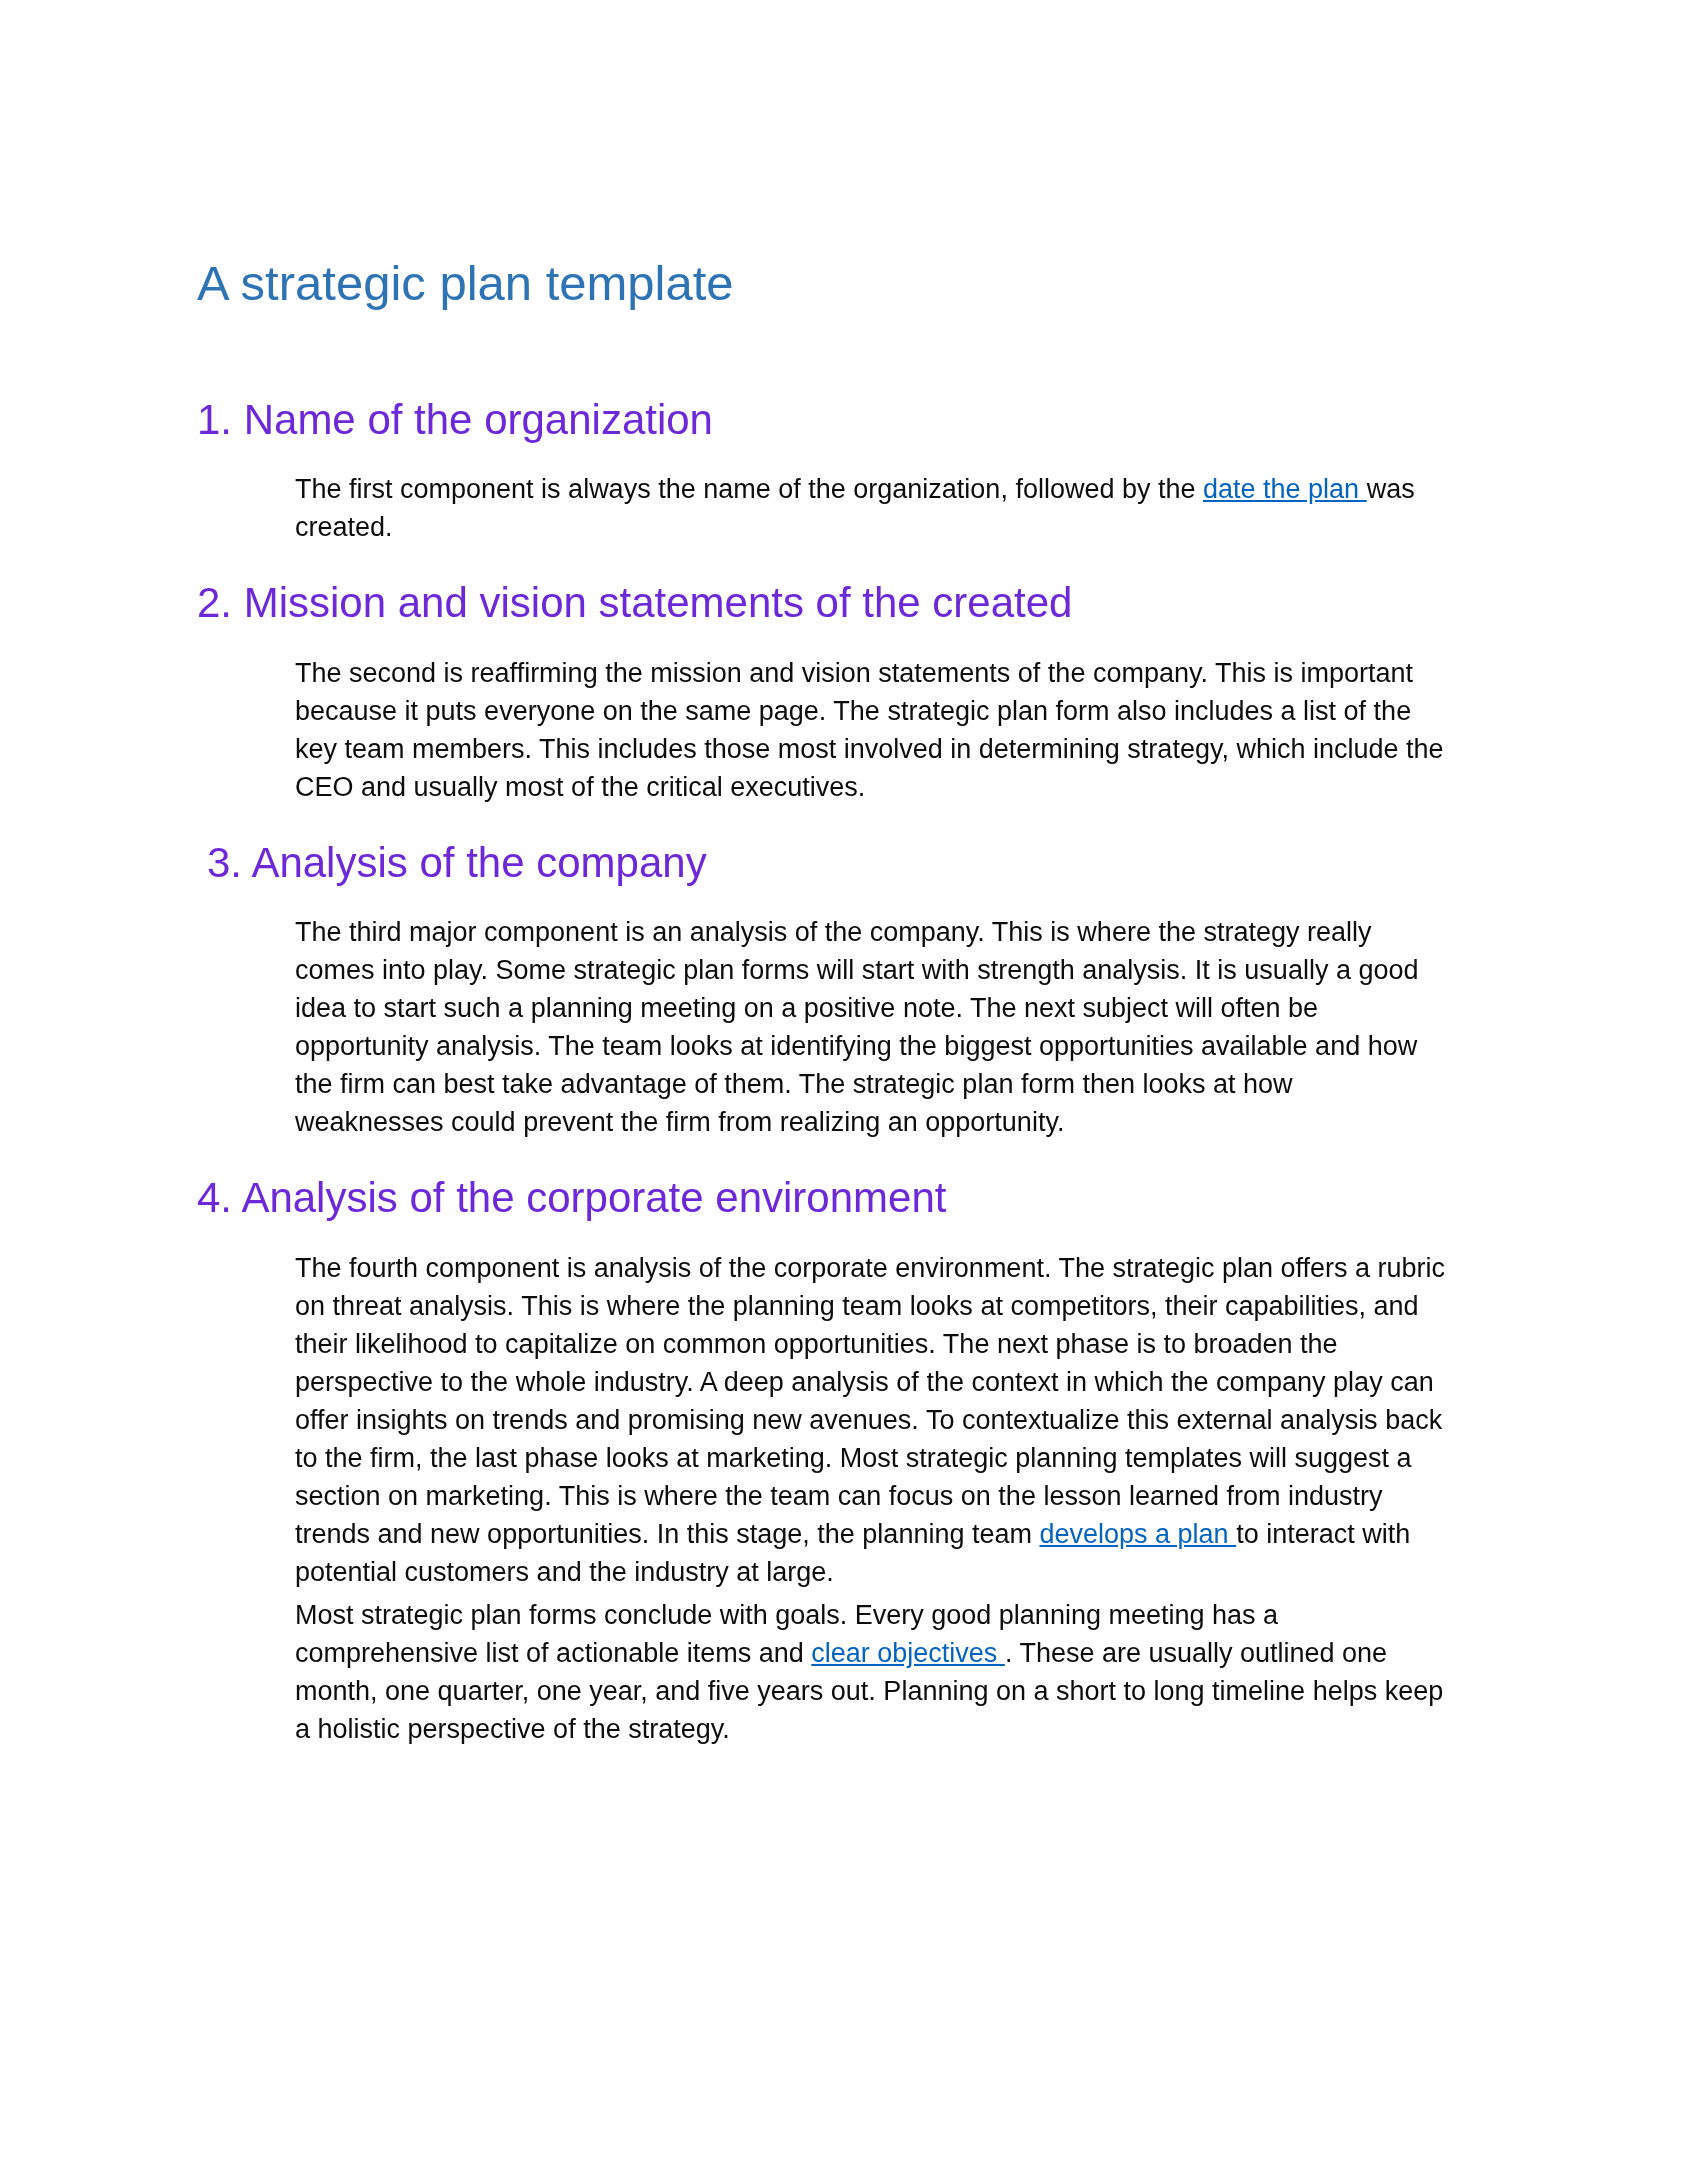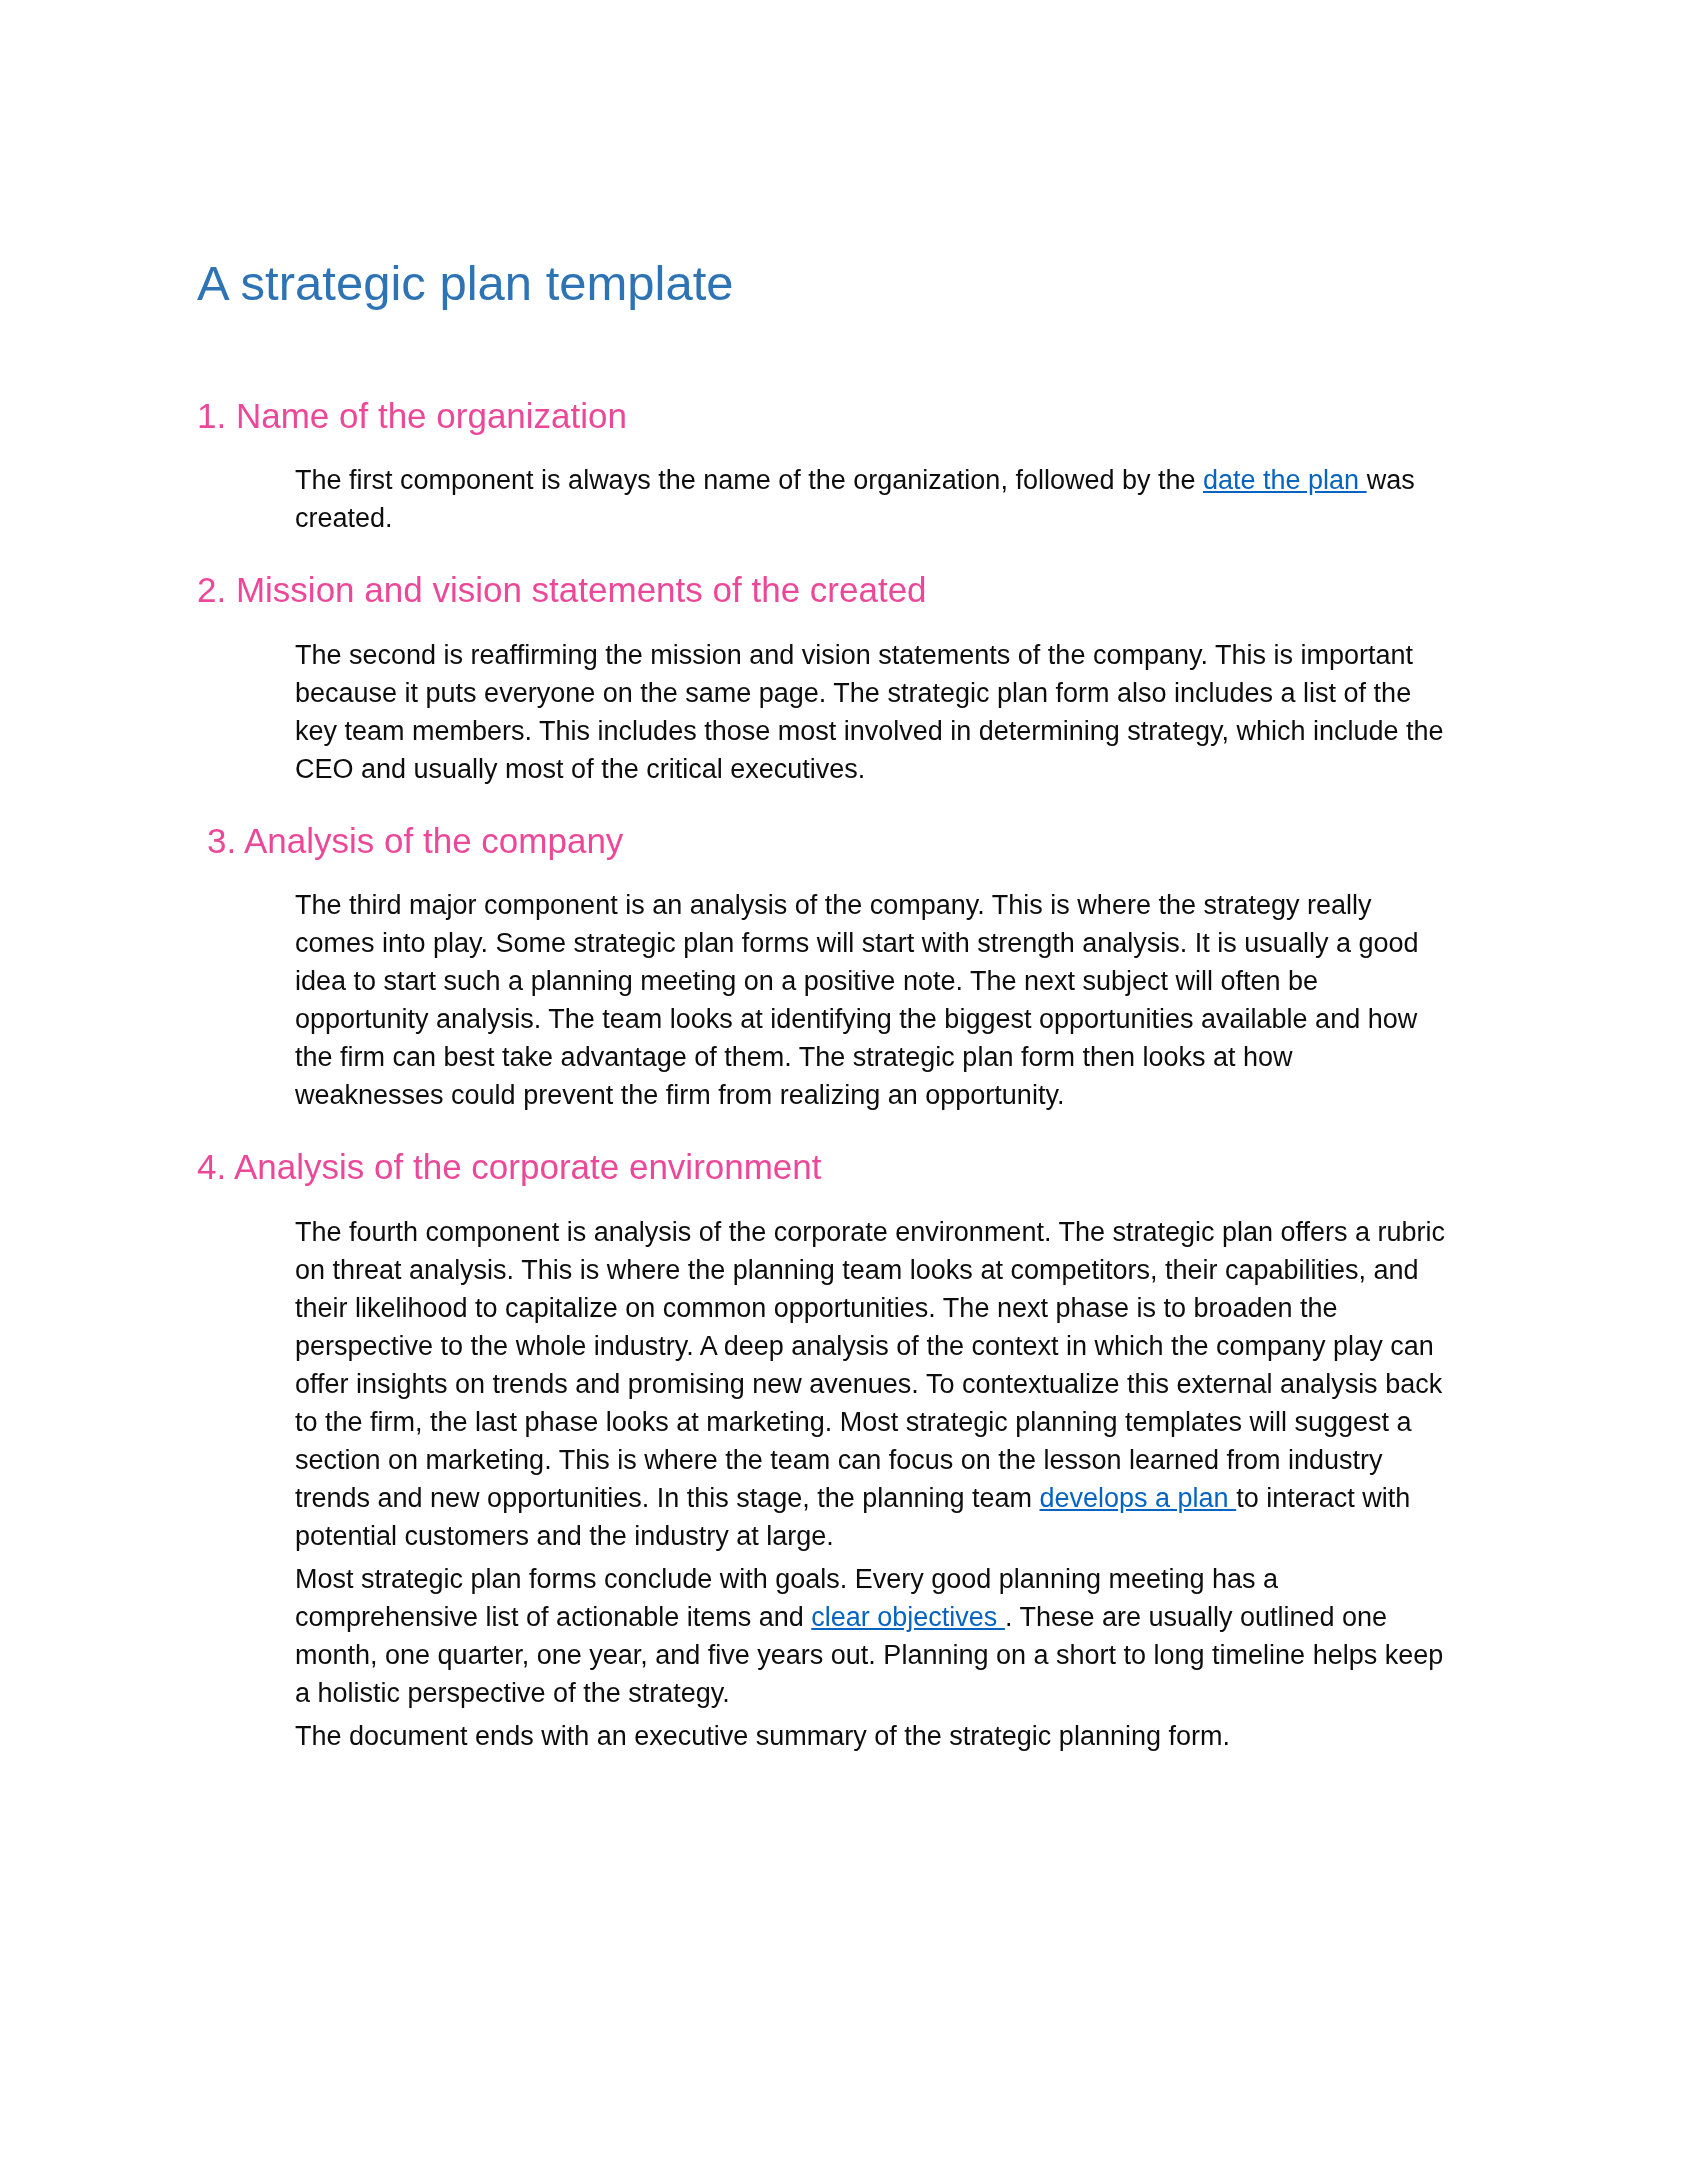--- a/index.html
+++ b/index.html
@@ -19,24 +19,24 @@
     overflow:hidden;
   }
   .doc-title{
     font-size:49px;
     line-height:1.3;
     font-weight:normal;
     color:var(--title-color);
     margin:16px 0 77px 0;
   }
   .section-heading{
-    font-size:35px;
+    font-size:42px;
     line-height:1.3;
     font-weight:normal;
-    color:#ec4899;
+    color:#6d28d9;
     margin:30px 0 23px 0;
   }
   .section-heading strong{font-weight:400;}
   .section-heading.indented{margin-left:10px;}
   .section-paragraph{
     font-size:27px;
     line-height:38px;
     margin:0 0 5.2px 98px;
     width:1153px;
     color:var(--text-color);
@@ -66,17 +66,16 @@
         <p class="section-paragraph"><span>The third major component is an analysis of the company. This is where the strategy really comes into play. Some strategic plan forms will start with strength analysis. It is usually a good idea to start such a planning meeting on a positive note. The next subject will often be opportunity analysis. The team looks at identifying the biggest opportunities available and how the firm can best take advantage of them. The strategic plan form then looks at how weaknesses could prevent the firm from realizing an opportunity.</span></p>
       </section>
       <section>
         <h2 class="section-heading"><strong>4.</strong><span> Analysis of the corporate environment</span></h2>
         <p class="section-paragraph"><span>The fourth component is analysis of the corporate environment. The strategic plan offers a rubric on threat analysis. This is where the planning team looks at competitors, their capabilities, and their likelihood to capitalize on common opportunities.  The next phase is to broaden the perspective to the whole industry. A deep analysis of the context in which the company play can offer insights on trends and promising new avenues. To contextualize this external analysis back to the firm, the last phase looks at marketing. Most strategic planning templates will suggest a section on marketing. This is where the team can focus on the lesson learned from industry trends and new opportunities. In this stage, the planning team </span><a href="#" class="doc-link">develops a plan </a><span>to interact with potential customers and the industry at large.</span></p>
       </section>
       <section>
         <p class="section-paragraph"><span>Most strategic plan forms conclude with goals. Every good planning meeting has a comprehensive list of actionable items and </span><a href="#" class="doc-link">clear objectives </a><span>. These are usually outlined one month, one quarter, one year, and five years out. Planning on a short to long timeline helps keep a holistic perspective of the strategy.</span></p>
       </section>
       <section>
-        <p class="section-paragraph"><span>The document ends with an executive summary of the strategic planning form.</span></p>
       </section>
     </div>
 </div>
 
 
 </body></html>

